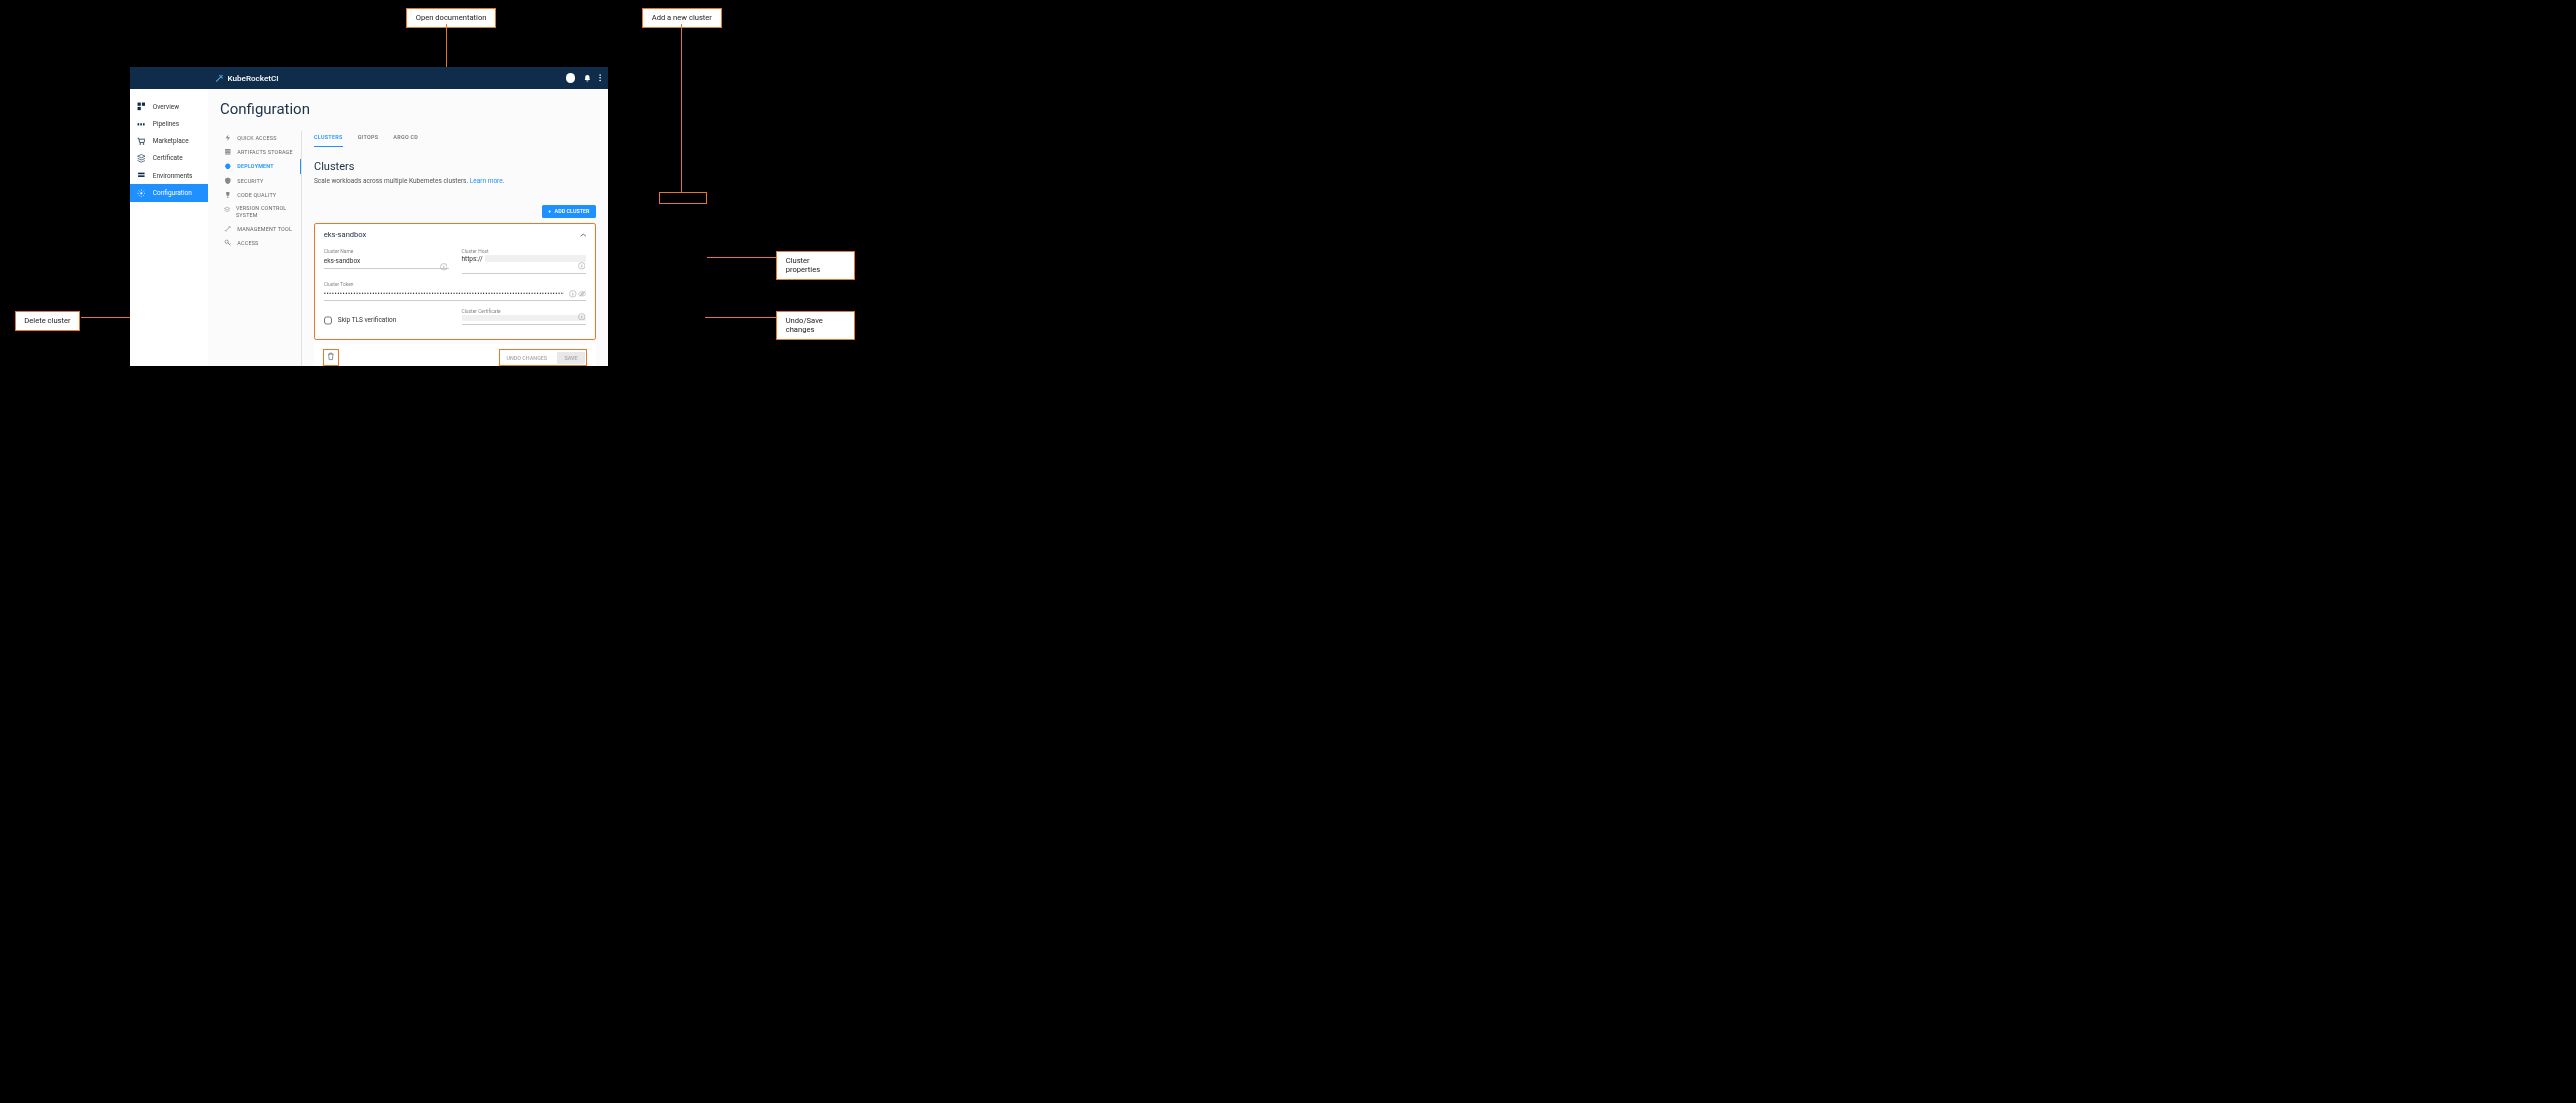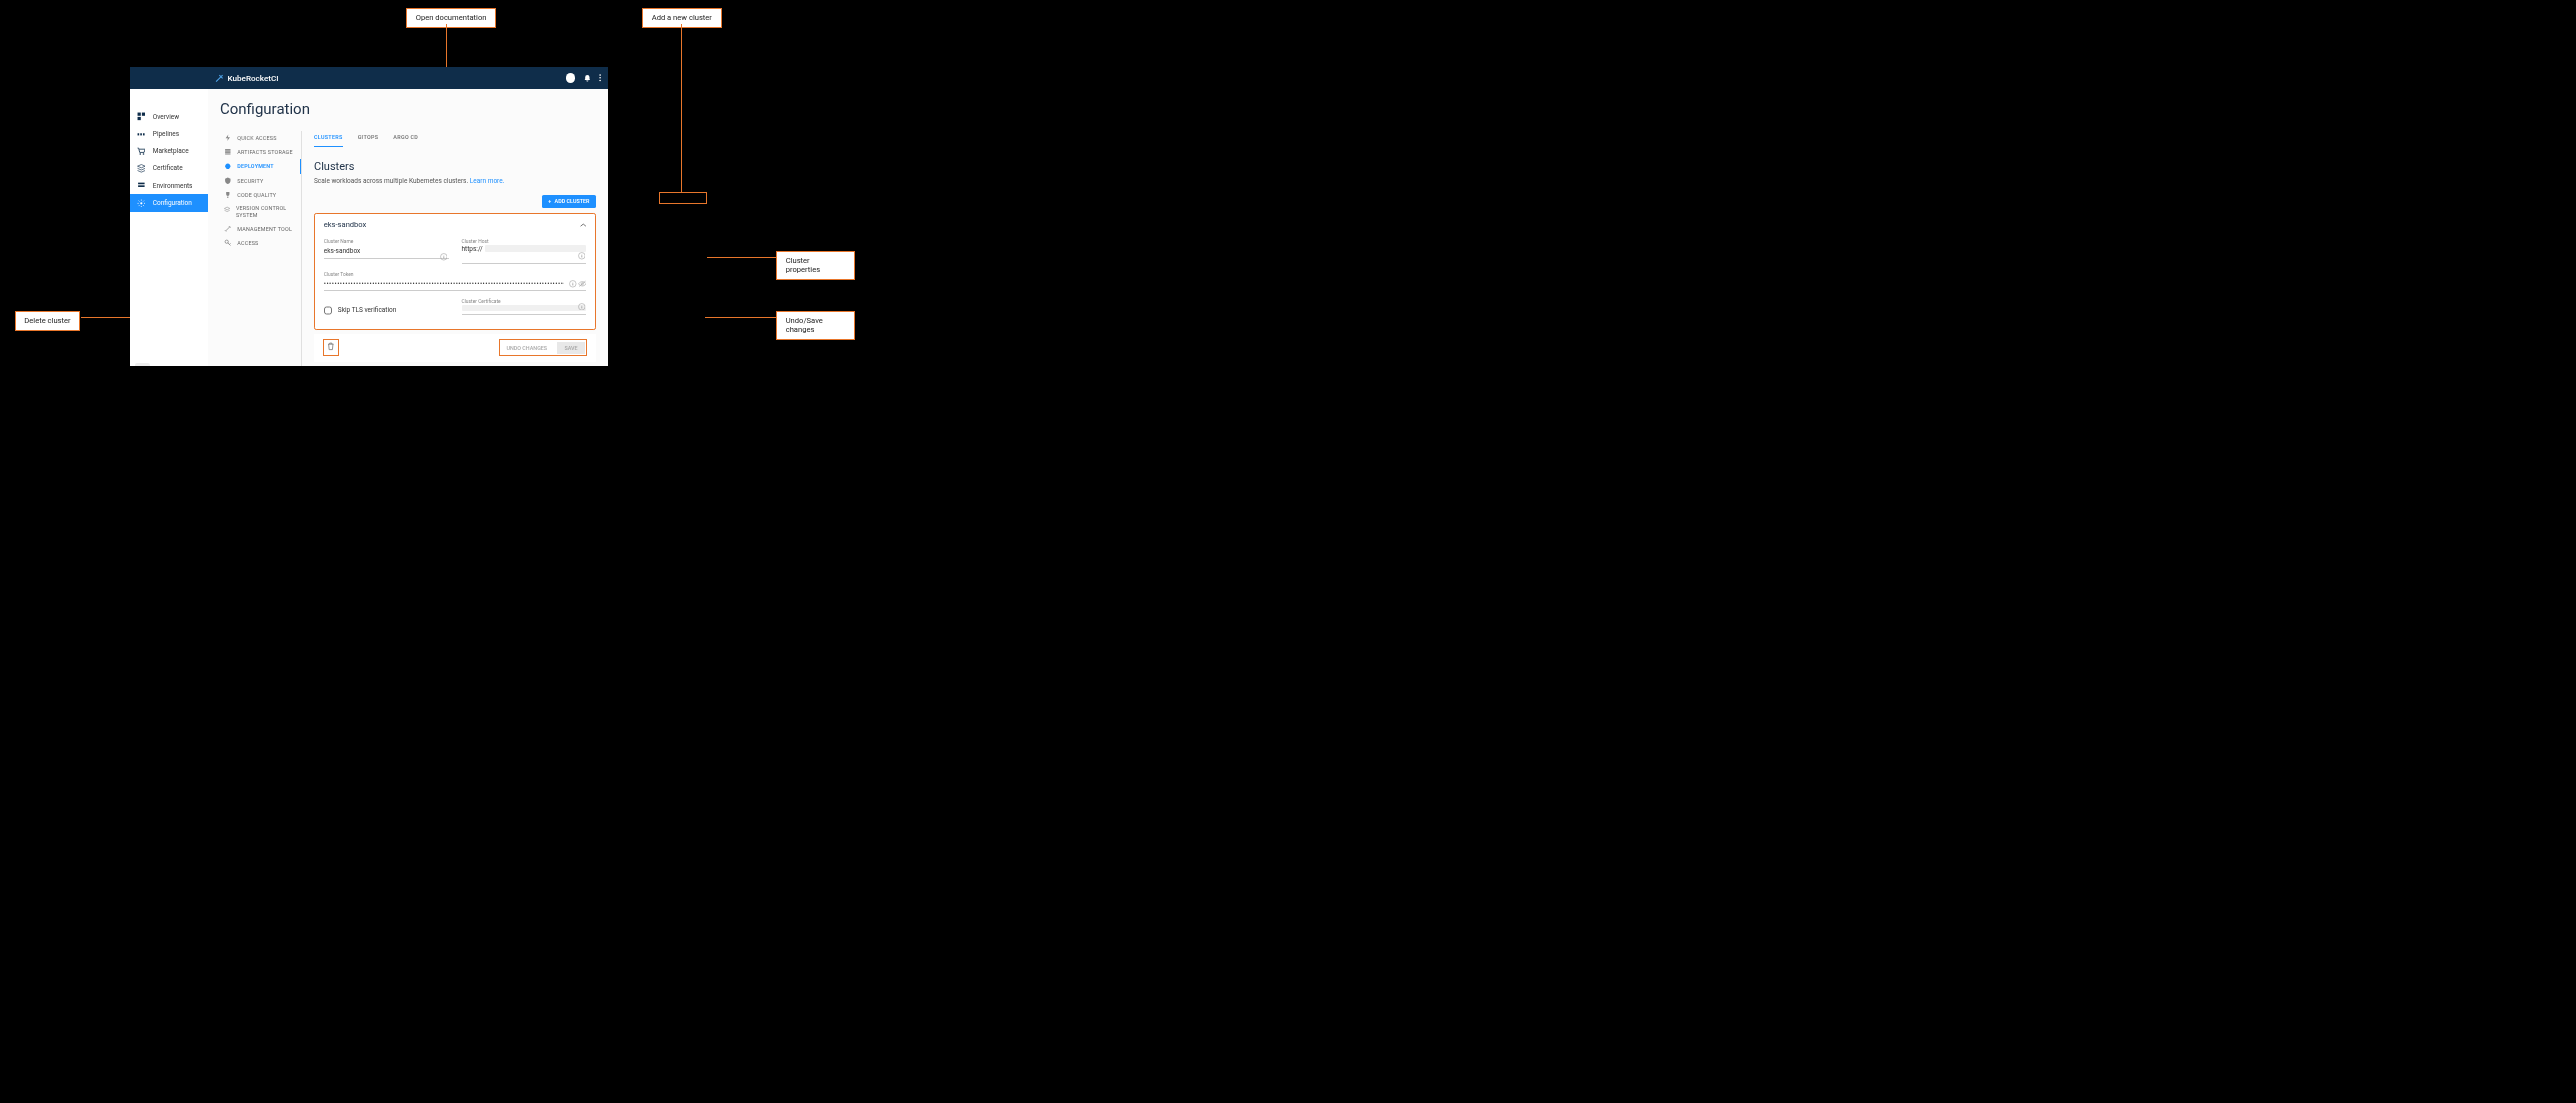--- a/index.html
+++ b/index.html
@@ -3,40 +3,40 @@
 <meta charset="utf-8">
 <style>
 *{box-sizing:border-box;margin:0;padding:0;font-family:-apple-system,BlinkMacSystemFont,"Segoe UI",Roboto,sans-serif}
 body{background:#000;width:855px;height:366px;position:relative;font-size:7.6px;color:#333}
 .app{position:absolute;left:130px;top:67px;width:478px;background:#f7f7f7;display:flex;flex-direction:column}
 .topbar{background:#0f2d4a;height:22px;display:flex;align-items:center;padding:0 6.5px;color:#fff}
 .topbar-left{display:flex;align-items:center;gap:4.3px}
 .sidebar-collapse{width:78px;height:22px;background:#fff;display:flex;align-items:center;justify-content:flex-end;padding-right:7.6px;position:absolute;left:130px;top:67px}
 .layout{display:flex;flex:1;overflow:hidden}
 .sidebar{width:78px;background:#fff;display:flex;flex-direction:column}
-.nav{padding-top:19px}
+.nav{padding-top:9px}
 .nav-item{display:flex;align-items:center;gap:7.6px;padding:4.3px 6.5px;cursor:pointer;font-size:6.5px;color:#333}
 .nav-item.active{background:#1e90ff;color:#fff}
 .nav-item svg{flex-shrink:0}
 .sidebar-footer{margin-top:auto;padding:5.4px}
 .icon-row{display:flex;gap:4.3px;margin-bottom:4.3px;align-items:center}
 .icon-btn{width:15px;height:15px;display:flex;align-items:center;justify-content:center;background:#eee;border-radius:2.2px}
 .create-btn{background:#1e90ff;color:#fff;border:none;padding:4.3px 5.4px;font-size:5.4px;font-weight:600;display:flex;align-items:center;gap:3.3px;border-radius:1.1px;width:100%}
 .main{flex:1;background:#fbfbfb;padding:11px 12px;overflow:auto}
 .page-title{font-size:15px;font-weight:400;color:#22344a;margin-bottom:13px}
 .config-layout{display:flex;gap:0}
 .config-nav{width:82px;border-right:0.5px solid #e0e0e0;padding-right:0}
 .config-nav-item{display:flex;align-items:center;gap:5.4px;padding:3.3px 4.3px;font-size:5.4px;color:#666;letter-spacing:0.2px;cursor:pointer}
 .config-nav-item.active{color:#1e90ff;border-right:1.6px solid #1e90ff;font-weight:600}
 .config-content{flex:1;padding-left:12px}
 .tabs{display:flex;gap:15px;margin-bottom:13px}
 .tab{font-size:5.4px;color:#777;padding:3.3px 0 5.4px;letter-spacing:0.3px;cursor:pointer;font-weight:600}
 .tab.active{color:#1e90ff;border-bottom:1.1px solid #1e90ff}
 .section-title{font-size:11px;color:#22344a;margin-bottom:4.3px}
-.section-desc{font-size:6.5px;color:#555;margin-bottom:10px}
+.section-desc{font-size:6.5px;color:#555;margin-bottom:20px}
 .learn-more{color:#1e90ff;text-decoration:none}
 .add-row{display:flex;justify-content:flex-end;margin-bottom:5.4px}
 .add-btn{background:#1e90ff;color:#fff;border:none;padding:3.3px 6.5px;font-size:5.4px;font-weight:600;display:flex;align-items:center;gap:3.3px;border-radius:1.6px}
 .card{background:#fff;border-radius:2.2px;margin-bottom:4.3px}
 .card.expanded{border:1.6px solid #e8762b}
 .card-header{padding:6.5px 8.7px;display:flex;align-items:center;justify-content:space-between;cursor:pointer;font-size:7.6px;color:#22344a}
 .card-body{padding:2.2px 8.7px 7.6px}
 .form-row{display:flex;gap:13px;margin-bottom:6.5px}
 .field{flex:1;position:relative}
 .field-label{font-size:4.9px;color:#888;display:block;margin-bottom:1.1px}

